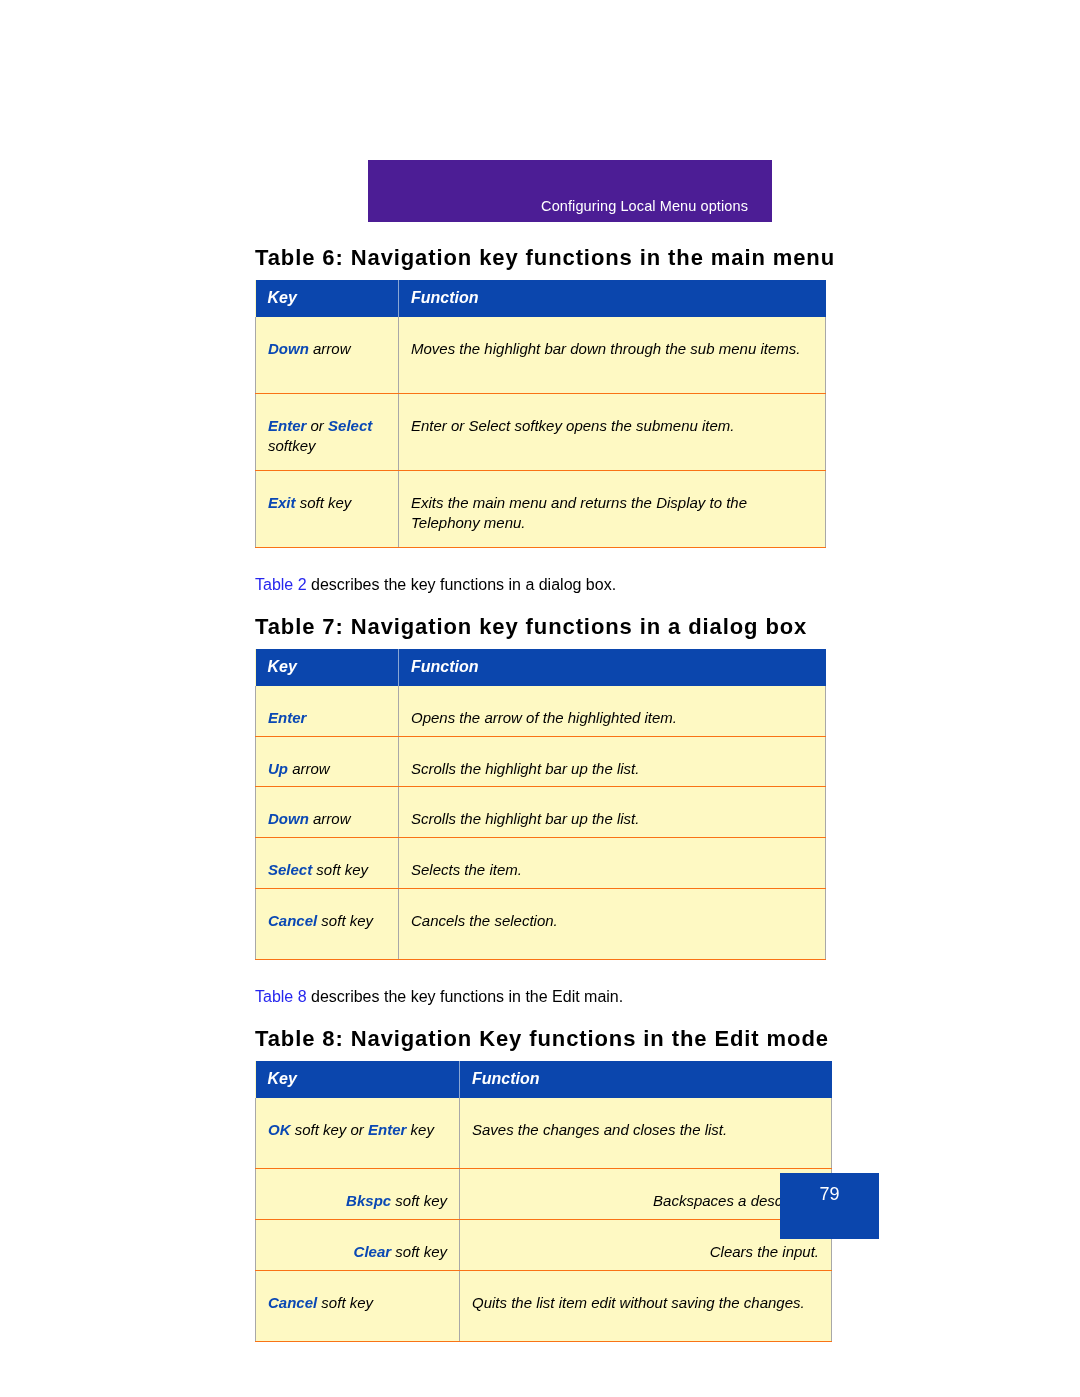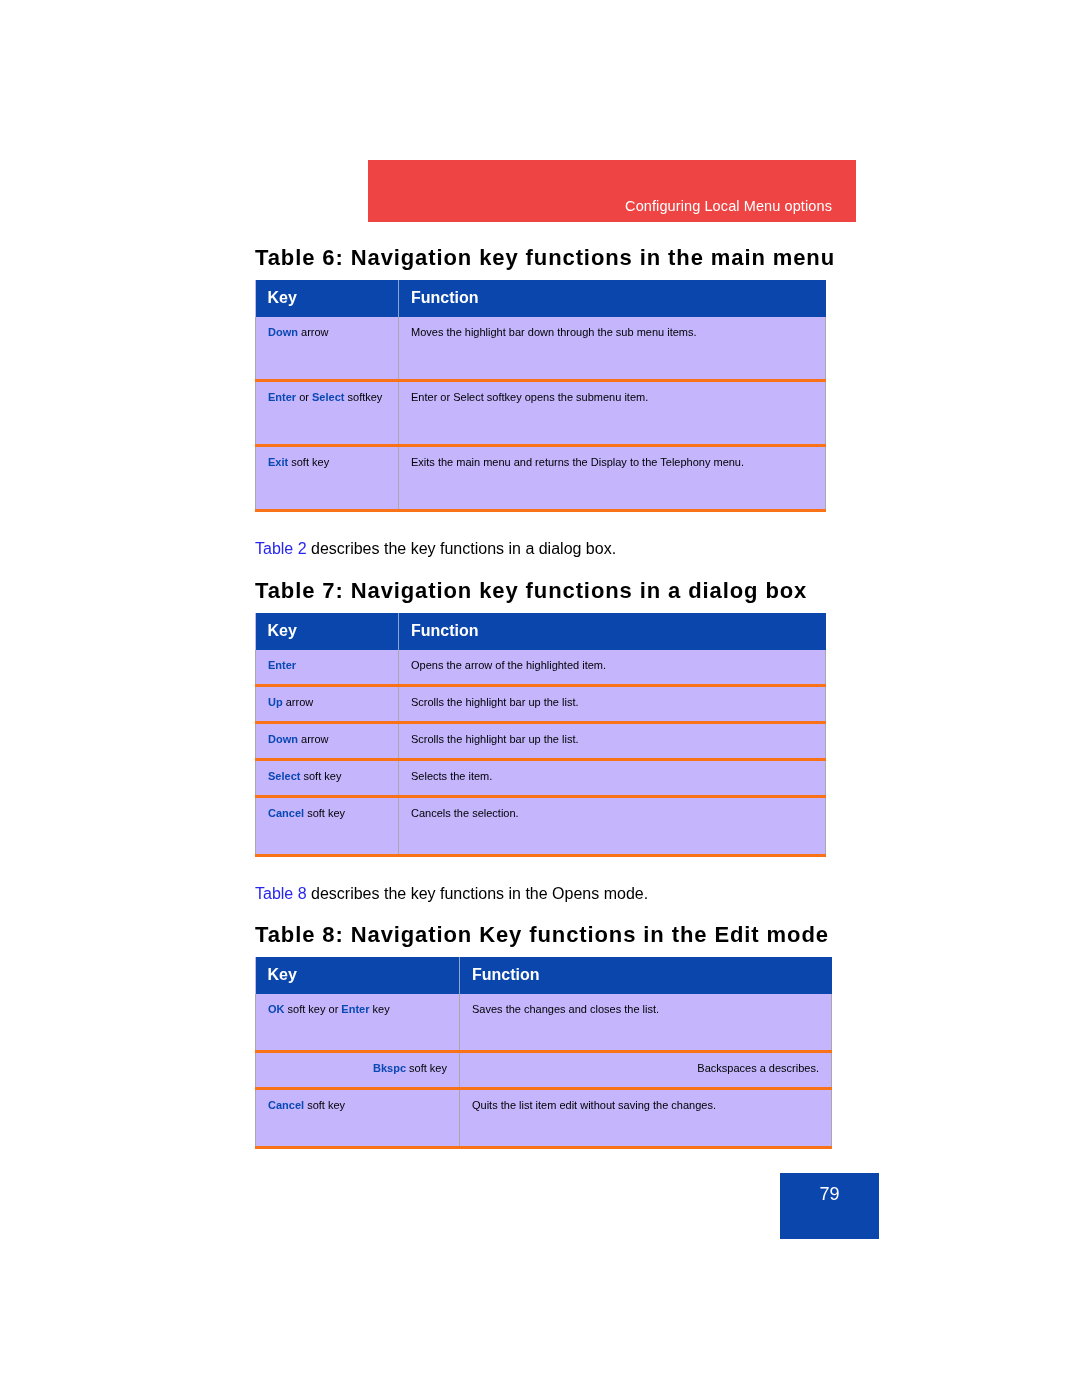--- a/index.html
+++ b/index.html
@@ -14,23 +14,23 @@
     font-family: "Liberation Sans", sans-serif;
     color: #000000;
     -webkit-font-smoothing: antialiased;
   }
 
   
   .page-header-bar {
     position: absolute;
     left: 368px;
     top: 160px;
-    width: 488px;
+    width: 404px;
     height: 62px;
-    background: #ef4444;
+    background: #4c1d95;
     box-sizing: border-box;
   }
   .page-header-bar .header-text {
     position: absolute;
     right: 24px;
     bottom: 8px;
     color: #ffffff;
     font-size: 14.5px;
     letter-spacing: 0.1px;
     white-space: nowrap;
@@ -62,46 +62,47 @@
   }
   .xref {
     color: #2626EE;
   }
 
   
   table.doc-table {
     border-collapse: collapse;
     border-spacing: 0;
     table-layout: fixed;
-    background: #c4b5fd;
+    background: #fef9c3;
     margin: 0;
+    font-style: italic;
   }
   table.doc-table.t6,
   table.doc-table.t7 { width: 570px; }
   table.doc-table.t8 { width: 576px; }
 
   table.doc-table thead th {
     background: #0B46AD;
     color: #ffffff;
     font-size: 16px;
     font-weight: bold;
     text-align: left;
     padding: 9px 12px 10px 12px;
     border: 0;
     vertical-align: middle;
   }
   table.doc-table thead th.col-key {
     border-right: 1px solid #8aa7d4;
   }
 
   table.doc-table tbody td {
-    font-size: 11px;
+    font-size: 15px;
     line-height: 1.33;
-    padding: 8px 12px 8px 12px;
-    border-bottom: 3px solid #f97316;
+    padding: 22px 12px 8px 12px;
+    border-bottom: 1px solid #f97316;
     border-right: 1px solid #a8a8a8;
     vertical-align: top;
     color: #000000;
   }
   table.doc-table tbody tr td:last-child {
     border-right: 1px solid #a8a8a8;
   }
   table.doc-table tbody tr td:first-child {
     border-left: 1px solid #a8a8a8;
   }
@@ -216,21 +217,21 @@
       </tr>
       <tr class="r-two">
         <td><span class="key-name">Cancel</span><span> soft key</span></td>
         <td>Cancels the selection.</td>
       </tr>
     </tbody>
   </table>
 
   <div class="spacer-after-table"></div>
 
-  <p class="intro-para"><span class="xref">Table 8</span><span> describes the key functions in the Opens mode.</span></p>
+  <p class="intro-para"><span class="xref">Table 8</span><span> describes the key functions in the Edit main.</span></p>
 
   <div class="spacer-after-para"></div>
 
   <div class="table-caption">Table 8: Navigation Key functions in the Edit mode</div>
 
   <table class="doc-table t8">
     <colgroup>
         <col style="width:204px">
         <col style="width:372px">
       </colgroup>
@@ -242,20 +243,24 @@
     </thead>
     <tbody>
       <tr class="r-two">
         <td><span class="key-name">OK</span><span> soft key or </span><span class="key-name">Enter</span><span> key</span></td>
         <td>Saves the changes and closes the list.</td>
       </tr>
       <tr class="r-one">
         <td><span class="key-name">Bkspc</span><span> soft key</span></td>
         <td>Backspaces a describes.</td>
       </tr>
+      <tr class="r-one">
+        <td><span class="key-name">Clear</span><span> soft key</span></td>
+        <td>Clears the input.</td>
+      </tr>
       <tr class="r-two">
         <td><span class="key-name">Cancel</span><span> soft key</span></td>
         <td>Quits the list item edit without saving the changes.</td>
       </tr>
     </tbody>
   </table>
 
 </div>
 
 <div class="page-number-box">

